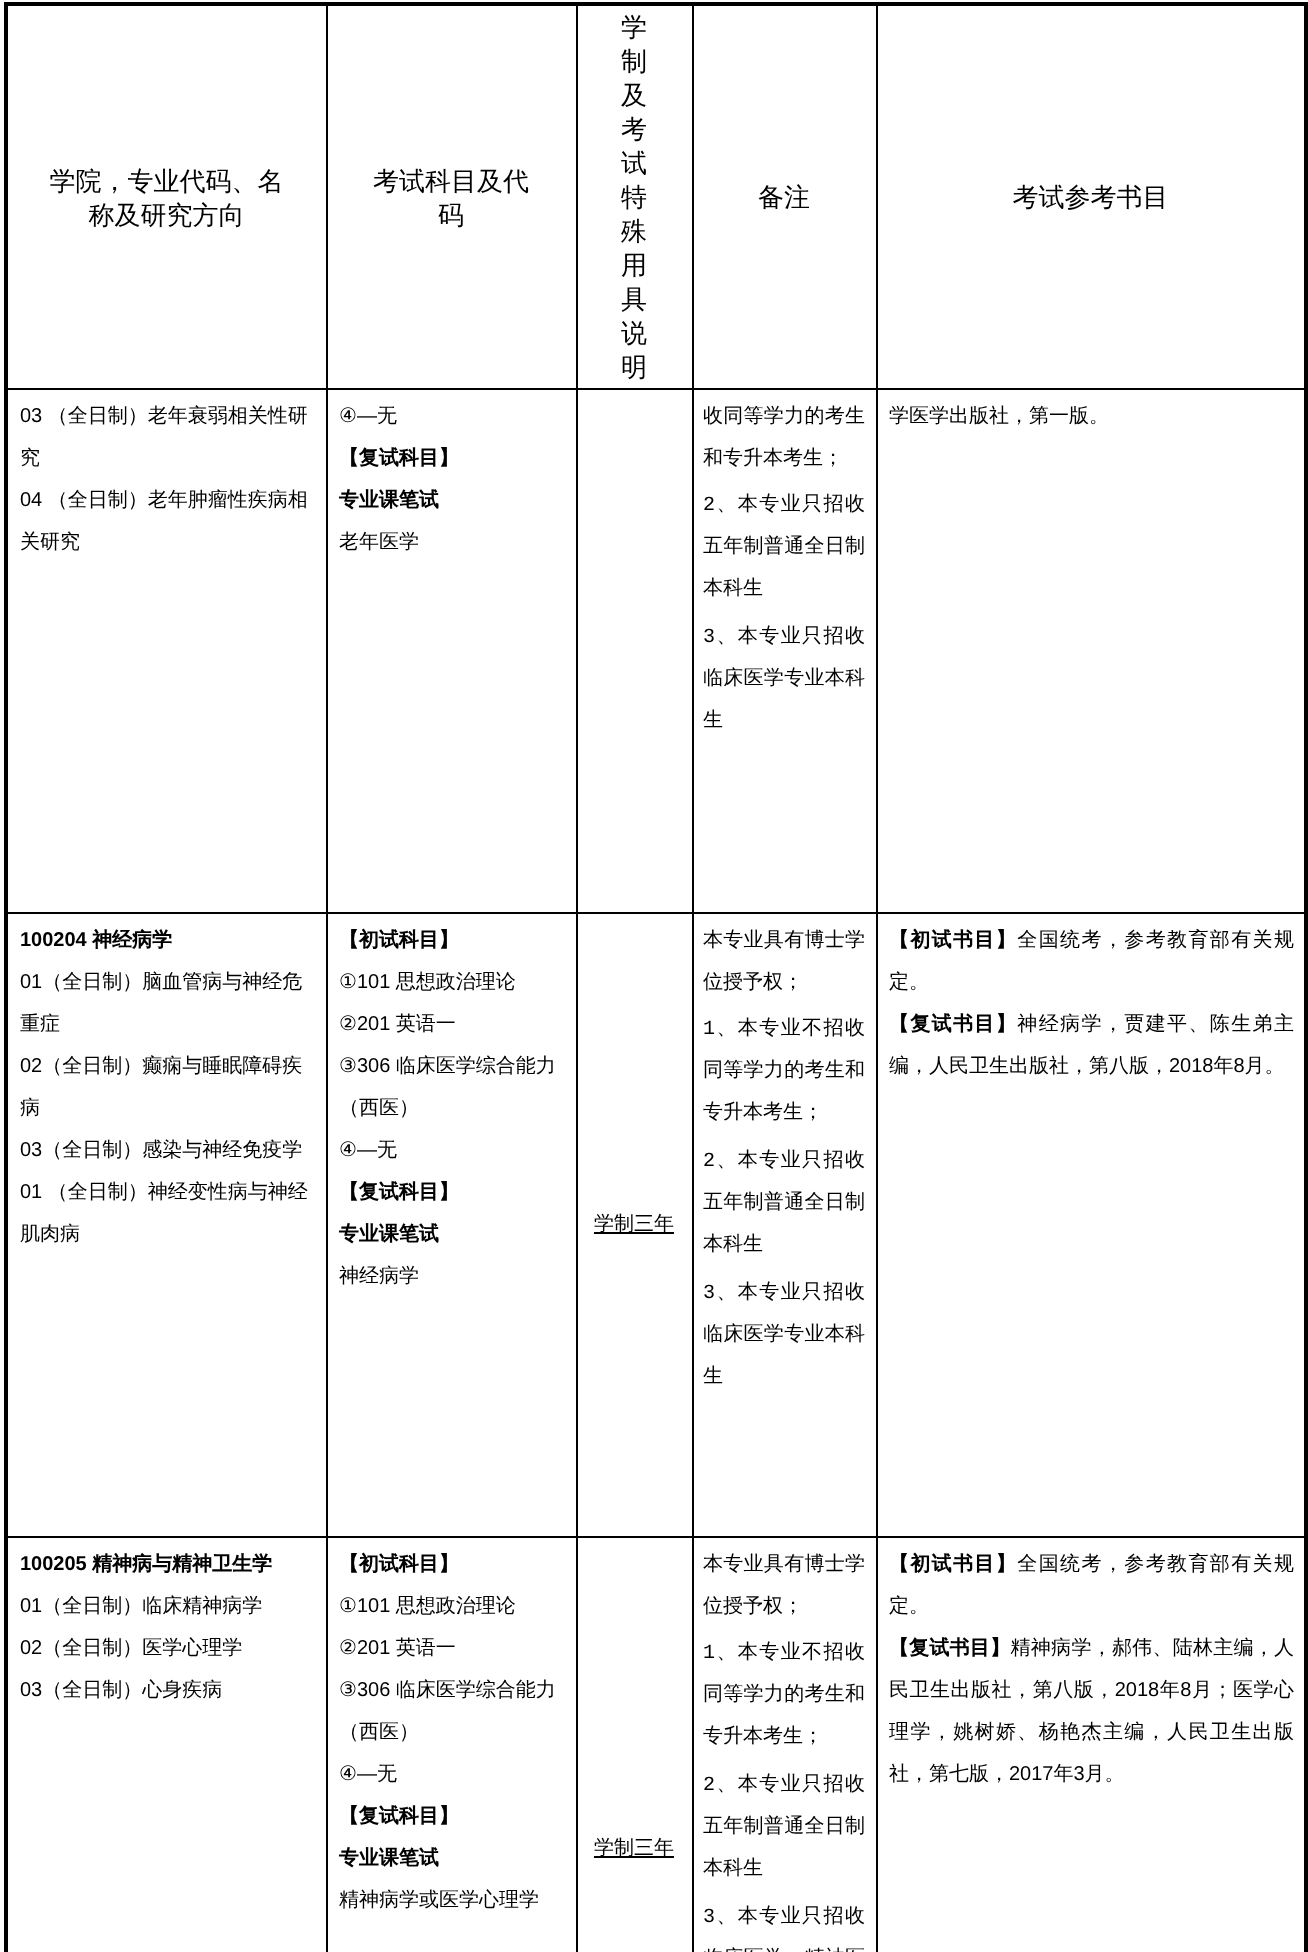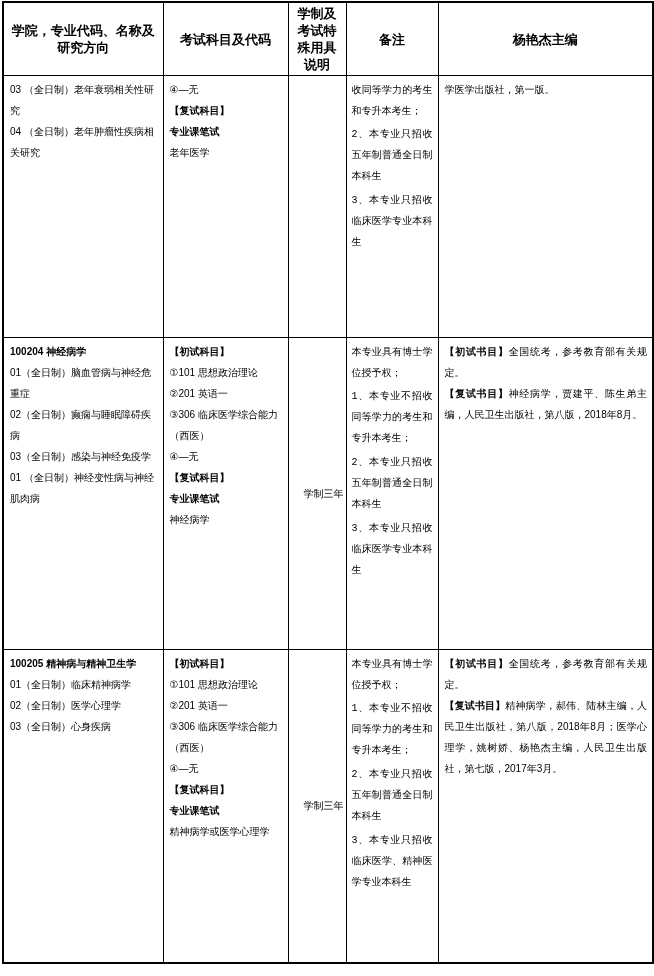--- a/index.html
+++ b/index.html
@@ -27,28 +27,28 @@
     border:1px solid #000;
     font-size:10px;
     line-height:21px;
     vertical-align:top;
     padding:3px 5px 2px 6px;
     overflow:hidden;
     word-break:break-all;
   }
   thead tr{height:52px;}
   thead th{
-    font-weight:bold;
+    font-weight:normal;
     text-align:center;
     vertical-align:middle;
     font-size:13px;
     line-height:17px;
-    padding:2px 6px;
+    padding:2px 19px;
   }
-  td.col-2{vertical-align:middle;text-align:right;padding:2px 2px;}
+  td.col-2{vertical-align:middle;text-align:center;padding:2px 2px;text-decoration:underline;}
   td.col-3{text-align:justify;text-justify:inter-character;padding:3px 5px 2px 5px;}
   td.col-4{text-align:justify;text-justify:inter-character;}
   .para{margin:0;}
   td.col-3 .para + .para{margin-top:3px;font-family:Liberation Mono, monospace;}
   .b{font-weight:bold;text-align:center;}
 </style>
 </head>
 <body>
 
 <div class="page">
@@ -59,21 +59,21 @@
         <col class="c2">
         <col class="c3">
         <col class="c4">
     </colgroup>
     <thead>
       <tr>
         <th>学院，专业代码、名称及研究方向</th>
         <th>考试科目及代码</th>
         <th>学制及考试特殊用具说明</th>
         <th>备注</th>
-        <th>杨艳杰主编</th>
+        <th>考试参考书目</th>
       </tr>
     </thead>
     <tbody id="tbody">
         <tr style="height: 262px;">
           <td class="col-0">
             <div class="para"><span>03 （全日制）老年衰弱相关性研究</span></div>
             <div class="para"><span>04 （全日制）老年肿瘤性疾病相关研究</span></div>
           </td>
           <td class="col-1">
             <div class="para"><span>④—无</span></div>

